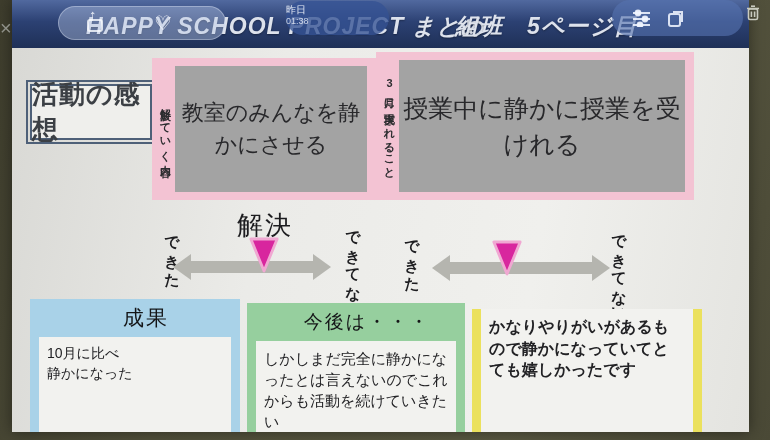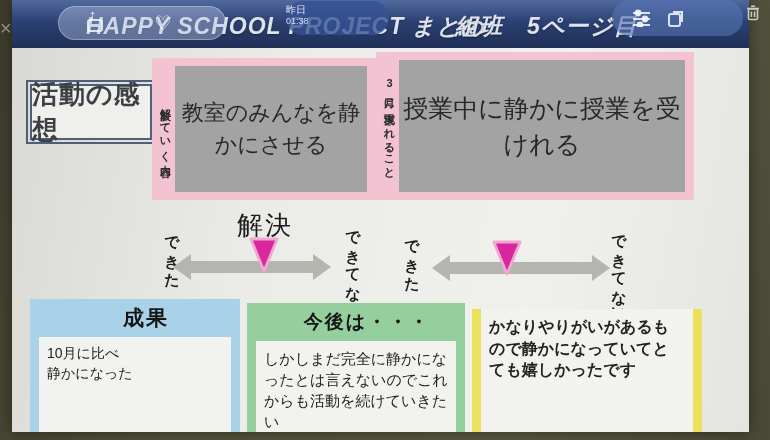--- a/index.html
+++ b/index.html
@@ -84,21 +84,21 @@
   .marker { position:absolute; width:32px; height:40px; z-index:3; }
   .mk1 { left:236px; top:235px; } .mk2 { left:479px; top:238px; }
 
   
   .sum-box { position:absolute; display:flex; flex-direction:column; }
   .sb-blue   { left:18px;  top:299px; width:210px; height:141px; background:#a9d2e8; }
   .sb-green  { left:235px; top:303px; width:218px; height:140px; background:#96cf9e; }
   .sb-yellow { left:460px; top:309px; width:230px; height:135px; background:#ebe15d; }
   .sum-title {
     height:38px; display:flex; align-items:center; justify-content:center;
-    font-weight:bold; color:#141517; letter-spacing:2px;padding-left:22px;
+    font-weight:normal; color:#141517; letter-spacing:2px;padding-left:22px;
   }
   .sb-blue .sum-title { font-size:21px; }
   .sb-green .sum-title, .sb-yellow .sum-title { font-size:19px; }
   .sum-content {
     flex:1; background:#f2f2ef; margin:0 9px; padding:7px 8px;
     color:#222225; white-space:pre-line; line-height:1.4;
   }
   .sb-blue .sum-content   { font-size:14px; }
   .sb-green .sum-content  { font-size:15px; }
   .sb-yellow .sum-content { font-size:16px; font-weight:bold; line-height:1.35; }

